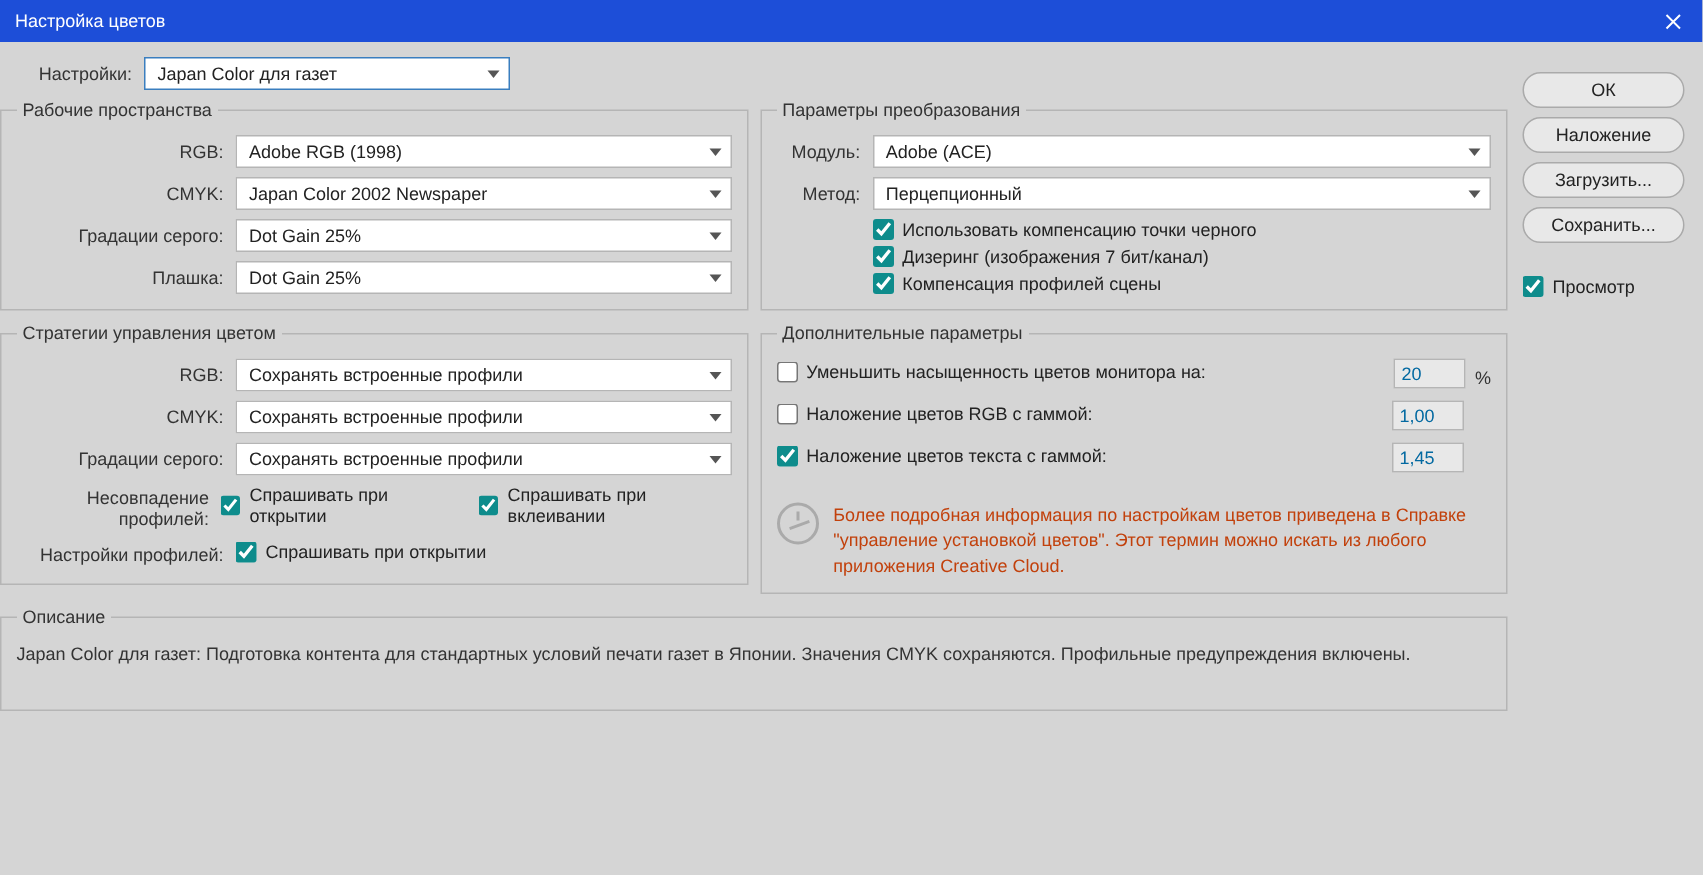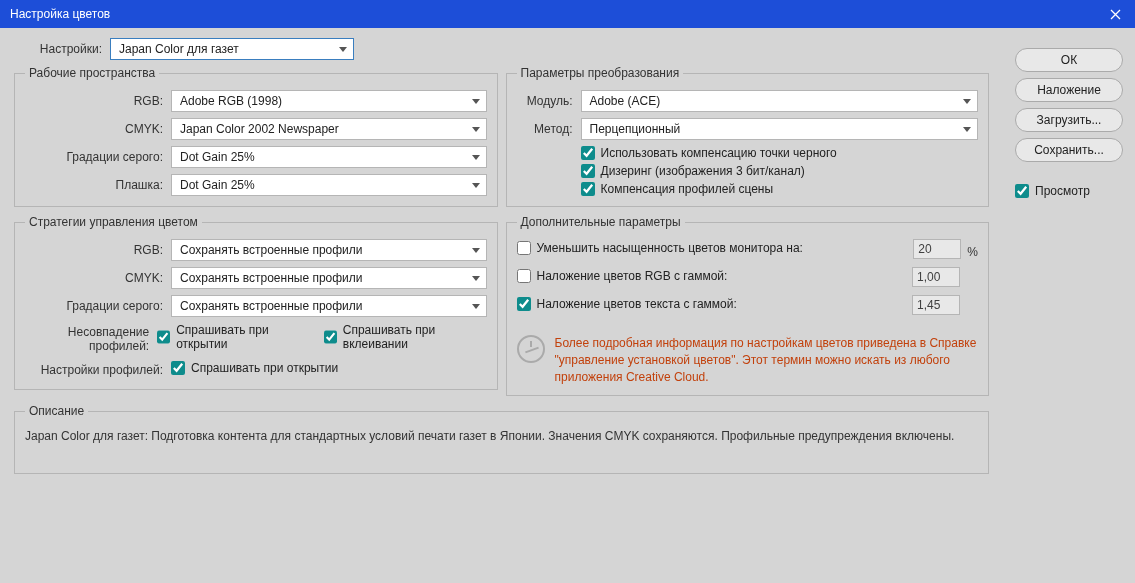--- a/index.html
+++ b/index.html
@@ -1,35 +1,35 @@
 <!DOCTYPE html>
 <html><head>
 <meta charset="utf-8">
 <style>
 * { box-sizing: border-box; margin: 0; padding: 0; font-family: "Segoe UI", Tahoma, sans-serif; font-size: 12px; }
 body { background: #d5d5d5; width: 1135px; height: 583px; overflow: hidden; }
 .titlebar { background: #1d4ed8; height: 28px; display: flex; align-items: center; justify-content: space-between; padding-left: 10px; color: #fff; }
 .titlebar .close { width: 40px; height: 28px; display:flex; align-items:center; justify-content:center; cursor:pointer; }
-.content { display: flex; padding: 10px 12px 10px 14px; gap: 26px; }
+.content { display: flex; padding: 10px 12px 10px 0; gap: 10px; }
 .main { flex: 1; }
 .side { width: 108px; display:flex; flex-direction:column; gap:6px; padding-top:10px; }
 .row { display:flex; align-items:center; margin-bottom:6px; }
 .label { text-align:right; padding-right:8px; color:#333; }
 .dropdown { position:relative; background:#ffffff; border:1px solid #b5b5b5; height:22px; display:flex; align-items:center; padding:0 20px 0 8px; color:#222; cursor:pointer; }
 .dropdown.blue { border:1px solid #3a7ebf; }
 .dropdown::after { content:""; position:absolute; right:6px; top:8px; border-left:4px solid transparent; border-right:4px solid transparent; border-top:5px solid #555; }
 fieldset { border:1px solid #b5b5b5; padding:10px 10px 10px 10px; margin-bottom:8px; }
 legend { padding:0 4px; color:#333; }
 .two-col { display:flex; gap:8px; }
 .col { flex:1; }
 .cb { display:flex; align-items:center; gap:6px; color:#222; margin-bottom:4px; }
 .cb input[type=checkbox] { width:14px; height:14px; accent-color:#0e8c8c; cursor:pointer; }
 .cb.unchecked input[type=checkbox] { accent-color:#999; }
 .btn { background:#e8e8e8; border:1px solid #aaa; border-radius:12px; height:24px; display:flex; align-items:center; justify-content:center; cursor:pointer; color:#222; }
-.numfield { background:#e8e8e8; border:1px solid #b5b5b5; width:48px; height:20px; padding:0 4px; display:flex; align-items:center; color:#404040; }
+.numfield { background:#e8e8e8; border:1px solid #b5b5b5; width:48px; height:20px; padding:0 4px; display:flex; align-items:center; color:#0369a1; }
 .info-row { display:flex; gap:10px; margin-top:20px; color:#c2410c; line-height:1.4; }
 .info-icon { width:28px; height:28px; flex-shrink:0; border:2px solid #aaa; border-radius:50%; position:relative; }
 .info-icon::before { content:""; position:absolute; left:11px; top:4px; width:2px; height:6px; background:#aaa; }
 .info-icon::after { content:""; position:absolute; left:6px; top:12px; width:14px; height:2px; background:#aaa; transform:rotate(-20deg); }
 .desc-text { color:#333; line-height:1.4; }
 .adv-row { display:flex; align-items:flex-end; gap:6px; margin-bottom:8px; }
 .adv-row .spacer { flex:1; }
 .pct { color:#333; }
 </style>
 </head>
@@ -143,21 +143,21 @@
                 <span>Перцепционный</span>
               </div>
             </div>
           <div style="padding-left:64px">
             <label class="cb">
                 <input type="checkbox" checked="" style="">
                 <span>Использовать компенсацию точки черного</span>
               </label>
             <label class="cb">
                 <input type="checkbox" checked="" style="">
-                <span>Дизеринг (изображения 3 бит/канал)</span>
+                <span>Дизеринг (изображения 7 бит/канал)</span>
               </label>
             <label class="cb" style="margin-bottom:0">
                 <input type="checkbox" checked="" style="">
                 <span>Компенсация профилей сцены</span>
               </label>
           </div>
         </fieldset>
 
         <fieldset>
           <legend>Дополнительные параметры</legend>

